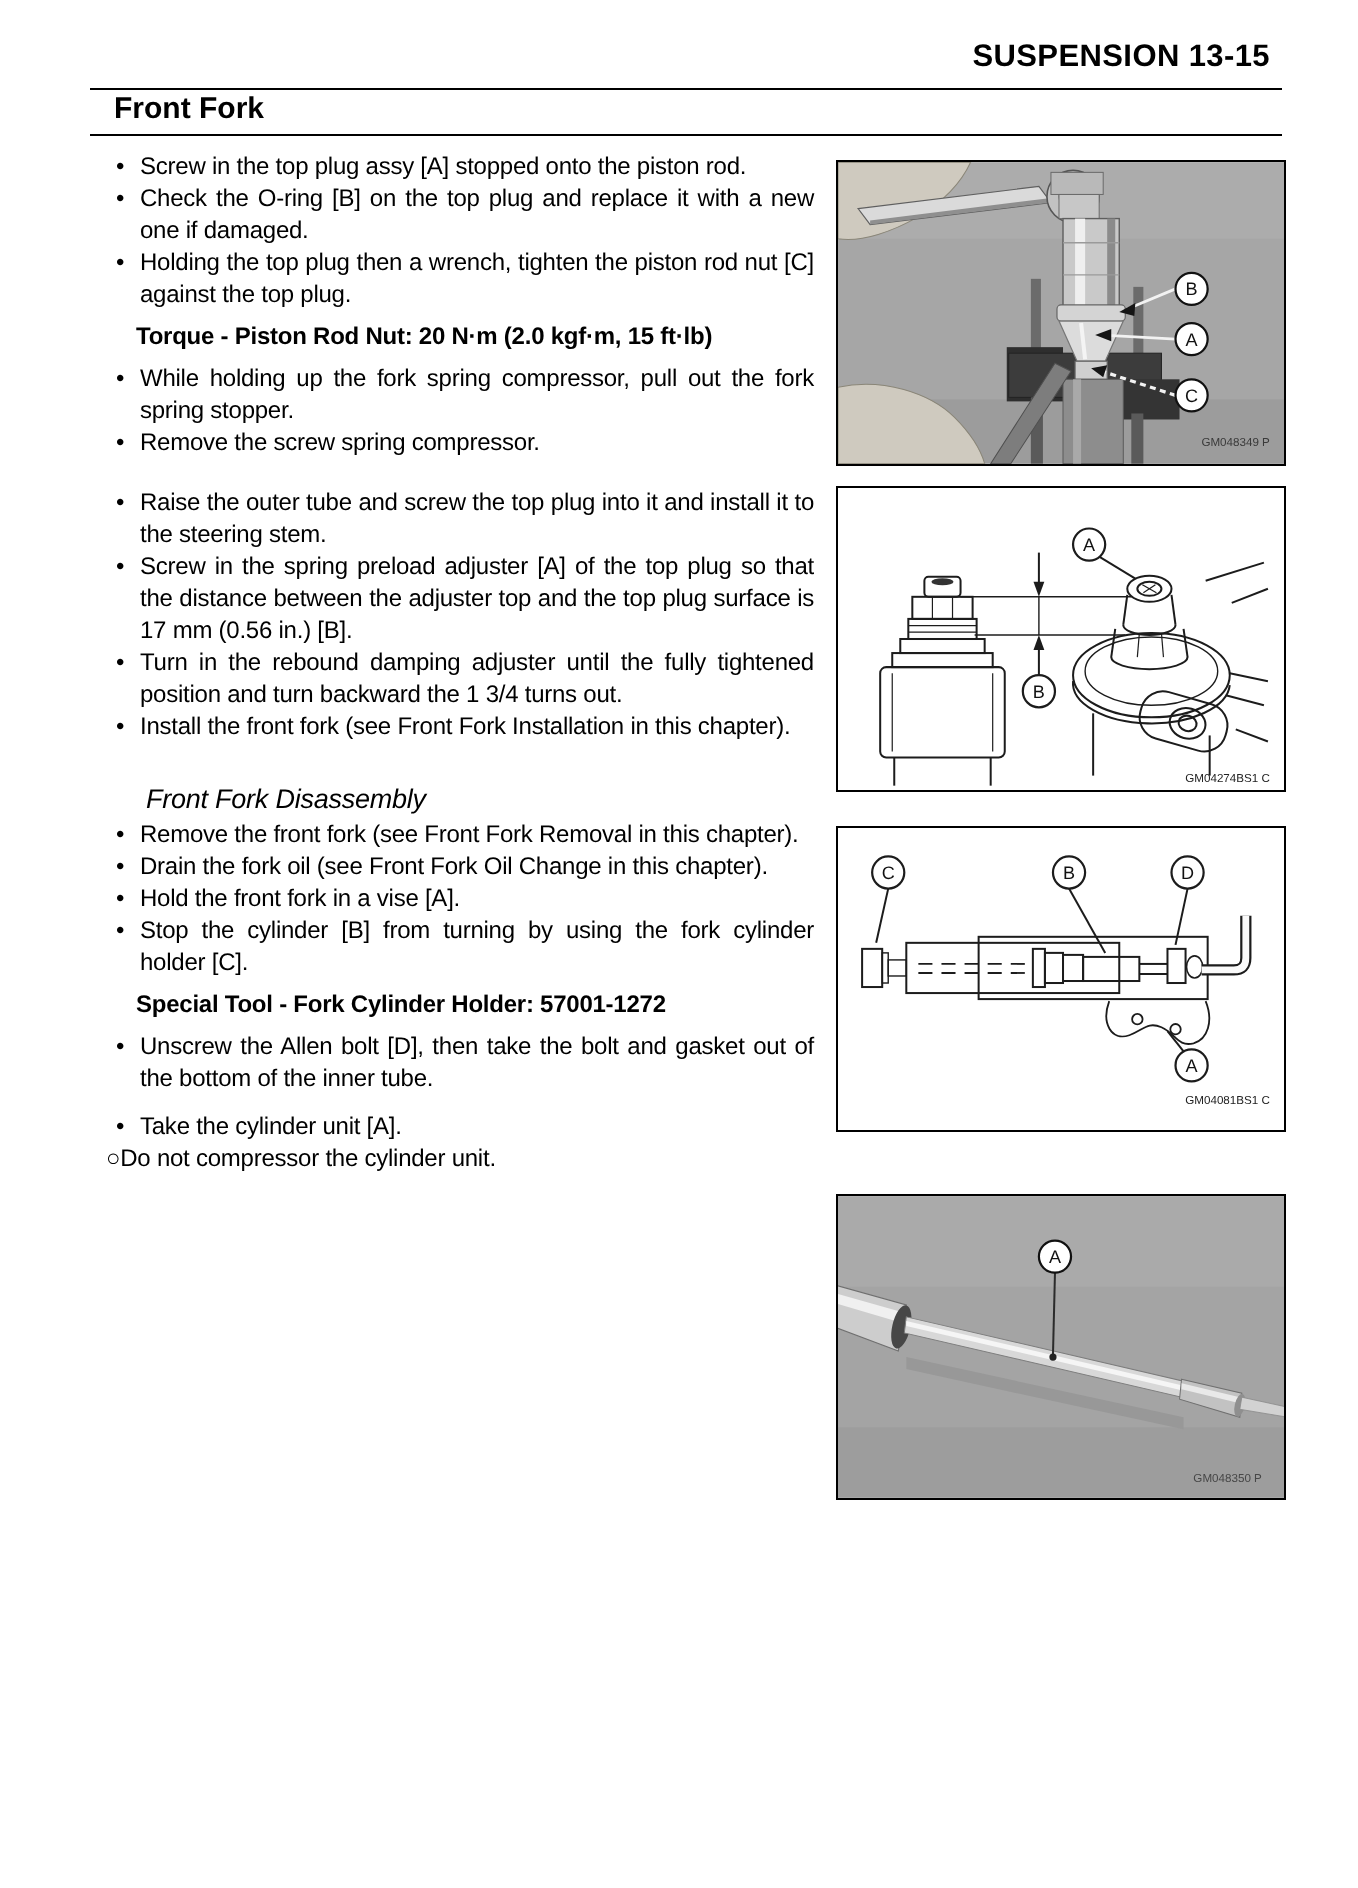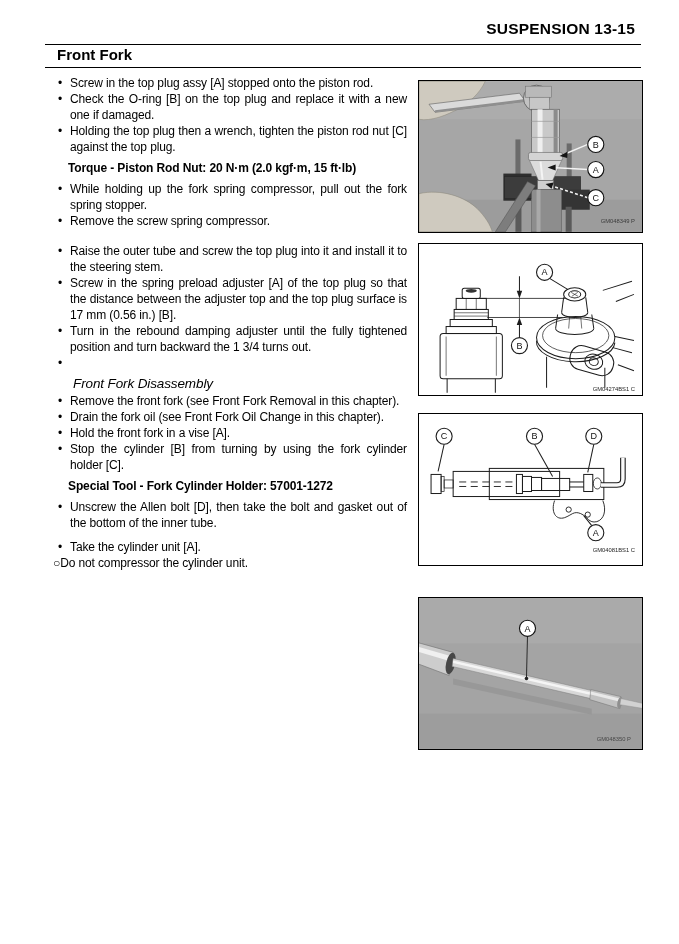--- a/index.html
+++ b/index.html
@@ -90,20 +90,21 @@
     <div class="li">
       <span class="mk">•</span>
       <span>Screw in the spring preload adjuster [A] of the top plug so that the distance between the adjuster top and the top plug surface is 17 mm (0.56 in.) [B].</span>
     </div>
     <div class="li">
       <span class="mk">•</span>
       <span>Turn in the rebound damping adjuster until the fully tightened position and turn backward the 1 3/4 turns out.</span>
     </div>
     <div class="li">
       <span class="mk">•</span>
+      <span>Install the front fork (see Front Fork Installation in this chapter).</span>
     </div>
 
     <h2 class="sub-title">Front Fork Disassembly</h2>
 
     <div class="li">
       <span class="mk">•</span>
       <span>Remove the front fork (see Front Fork Removal in this chapter).</span>
     </div>
     <div class="li">
       <span class="mk">•</span>

